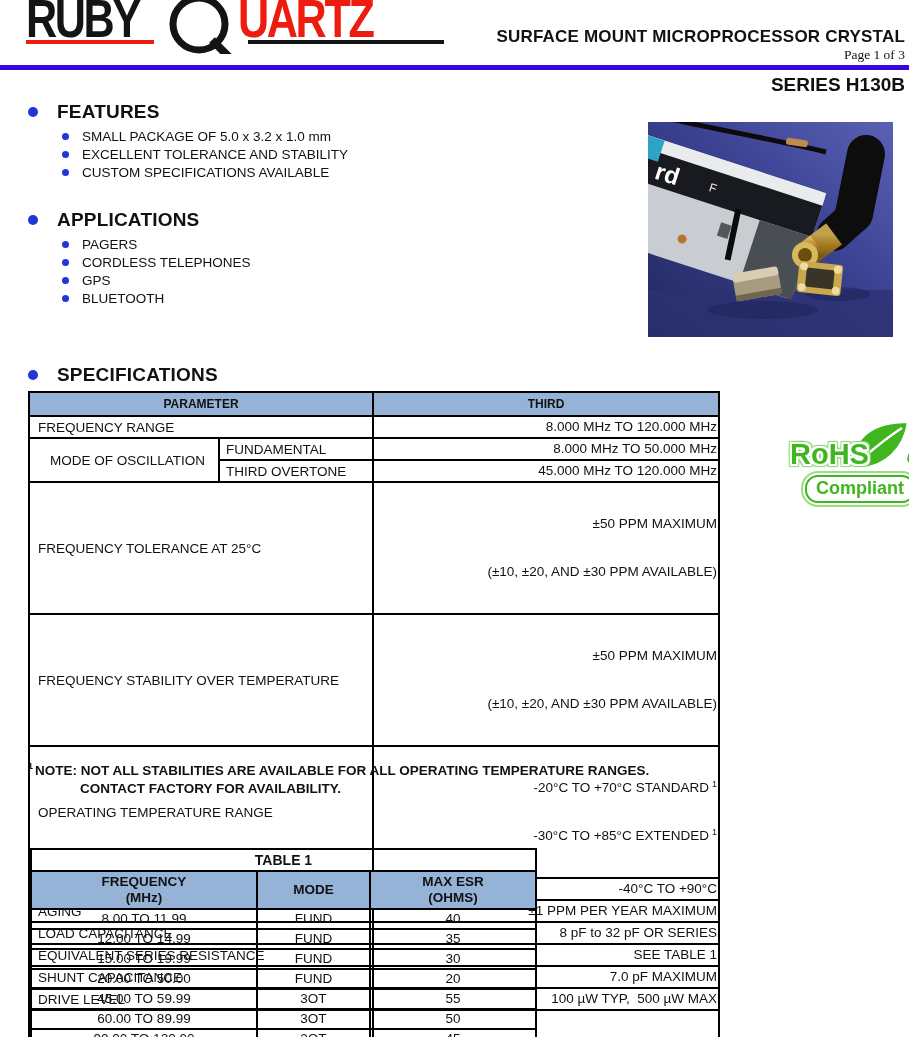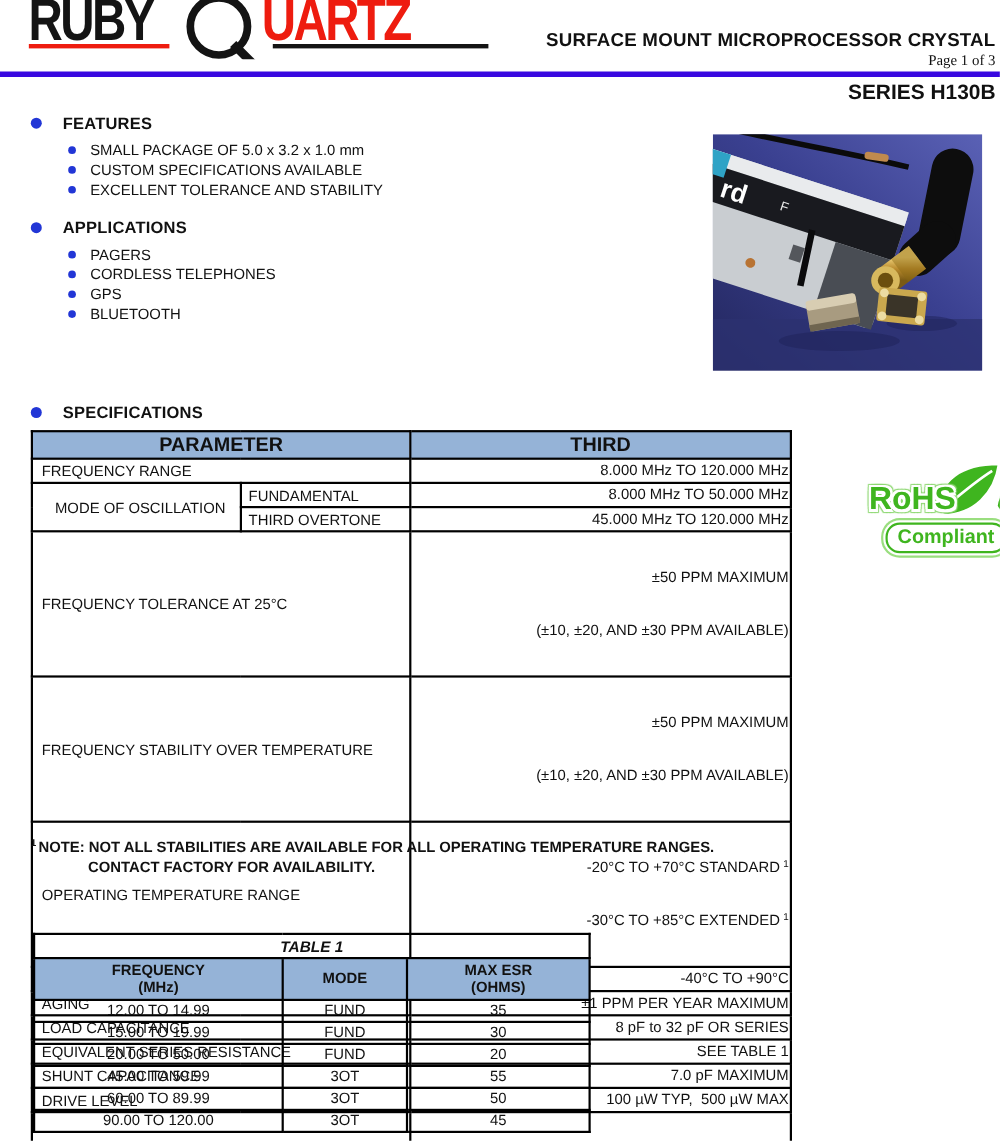--- a/index.html
+++ b/index.html
@@ -16,46 +16,46 @@
   .u-black{left:222px;width:196px;background:#141414;}
   .hdr-title{right:4px;top:27px;font-size:17px;font-weight:bold;letter-spacing:.2px;}
   .page-info{right:4px;top:47px;font-family:"Liberation Serif",serif;font-size:13.5px;}
   .blue-rule{left:0;top:65px;width:909px;height:5px;background:#3807e0;}
   .series{right:4px;top:74px;font-size:19px;font-weight:bold;}
 
   
   .section{left:28px;}
   .h-row{display:flex;align-items:center;height:18px;margin-bottom:6px;}
   .big-dot{width:10px;height:10px;border-radius:50%;background:#2236d6;margin-right:19px;flex:none;}
-  .h-text{font-size:15px;font-weight:bold;letter-spacing:.2px;text-align:center;}
+  .h-text{font-size:19px;font-weight:bold;letter-spacing:.2px;text-align:center;}
   .b-item{display:flex;align-items:center;height:18px;margin-left:34px;}
   .small-dot{width:7px;height:7px;border-radius:50%;background:#2236d6;margin-right:13px;flex:none;}
   .b-text{font-size:13.5px;}
 
   
   table{border-collapse:collapse;table-layout:fixed;}
   .spec-table{left:28px;top:391px;width:690px;}
   .spec-table td{border:2px solid #000;font-size:13.5px;overflow:hidden;}
-  .spec-table .hdr td{background:#95b3d7;font-weight:bold;text-align:center;height:20px;font-size:18px;}
+  .spec-table .hdr td{background:#95b3d7;font-weight:bold;text-align:center;height:20px;font-size:12px;}
   td.param{padding-left:8px;height:18px;}
   td.param-c{text-align:center;}
   td.sub{padding-left:6px;height:18px;}
   td.val{text-align:right;height:18px;white-space:pre-wrap;line-height:16px;}
   tr.dbl td{height:32px;}
   td sup{font-size:9px;margin-left:3px;vertical-align:super;line-height:0;}
 
   
   .note{left:28px;top:757px;font-size:13.5px;font-weight:bold;line-height:18px;width:740px;}
   .note sup{font-size:9px;margin-right:2px;}
   .note-l2{margin-left:52px;}
 
   
   .t1{left:30px;top:848px;width:505px;}
   .t1 td{border:2px solid #000;font-size:13.5px;text-align:center;line-height:16px;}
-  .t1 .title td{font-weight:bold;height:18px;font-size:14px;font-style:italic;}
+  .t1 .title td{font-weight:bold;height:18px;font-size:14px;}
   .t1 .hdr td{background:#95b3d7;font-weight:bold;height:34px;font-size:13.5px;}
   .t1 .r td{height:16px;}
 
   
   .rohs{left:748px;top:422px;width:150px;height:98px;margin-left:40px;}
   .rohs-word{position:absolute;left:2px;top:16px;font-size:29px;font-weight:bold;letter-spacing:0;color:#3fb51f;
     text-shadow:-2px -2px 0 #fff,2px -2px 0 #fff,-2px 2px 0 #fff,2px 2px 0 #fff,-2px 0 0 #fff,2px 0 0 #fff,0 -2px 0 #fff,0 2px 0 #fff,
       -3px 0 1px #8ed872,3px 0 1px #8ed872,0 -3px 1px #8ed872,0 3px 1px #8ed872,-3px -3px 1px #8ed872,3px 3px 1px #8ed872,-3px 3px 1px #8ed872,3px -3px 1px #8ed872;}
   .rohs-pill{position:absolute;left:17px;top:53px;font-size:18px;font-weight:bold;color:#3fb51f;background:#fff;border:2px solid #3fb51f;border-radius:13px;padding:1px 9px 2px 9px;
     box-shadow:0 0 0 2px #fff,0 0 0 4px #9ade7f;}
@@ -87,29 +87,29 @@
   <div class="h-row">
     <span class="big-dot"></span>
     <span class="h-text">FEATURES</span>
   </div>
   <div class="b-item">
     <span class="small-dot"></span>
     <span class="b-text">SMALL PACKAGE OF 5.0 x 3.2 x 1.0 mm</span>
   </div>
   <div class="b-item">
     <span class="small-dot"></span>
+    <span class="b-text">EXCELLENT TOLERANCE AND STABILITY</span>
+  </div>
+  <div class="b-item">
+    <span class="small-dot"></span>
     <span class="b-text">CUSTOM SPECIFICATIONS AVAILABLE</span>
   </div>
-  <div class="b-item">
-    <span class="small-dot"></span>
-    <span class="b-text">EXCELLENT TOLERANCE AND STABILITY</span>
-  </div>
-</div>
-
-<div class="abs section" style="top:198px;">
+</div>
+
+<div class="abs section" style="top:211px;">
   <div class="h-row">
     <span class="big-dot"></span>
     <span class="h-text">APPLICATIONS</span>
   </div>
   <div class="b-item">
     <span class="small-dot"></span>
     <span class="b-text">PAGERS</span>
   </div>
   <div class="b-item">
     <span class="small-dot"></span>
@@ -301,20 +301,25 @@
       <div>FREQUENCY</div>
           <div>(MHz)</div>
     </td>
     <td>MODE</td>
     <td>
       <div>MAX ESR</div>
           <div>(OHMS)</div>
     </td>
   </tr>
   <tr class="r">
+    <td>8.00 TO 11.99</td>
+        <td>FUND</td>
+        <td>40</td>
+  </tr>
+  <tr class="r">
     <td>12.00 TO 14.99</td>
         <td>FUND</td>
         <td>35</td>
   </tr>
   <tr class="r">
     <td>15.00 TO 19.99</td>
         <td>FUND</td>
         <td>30</td>
   </tr>
   <tr class="r">

